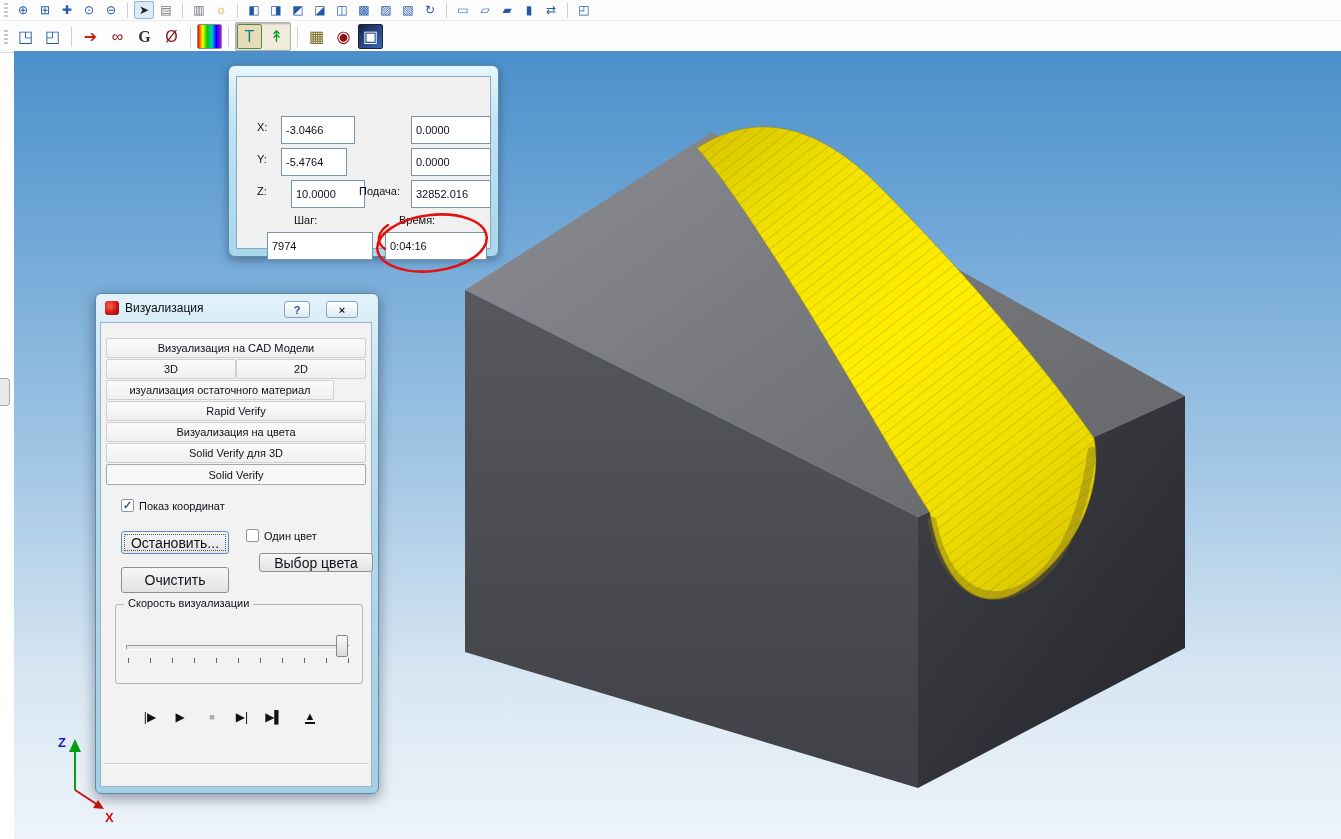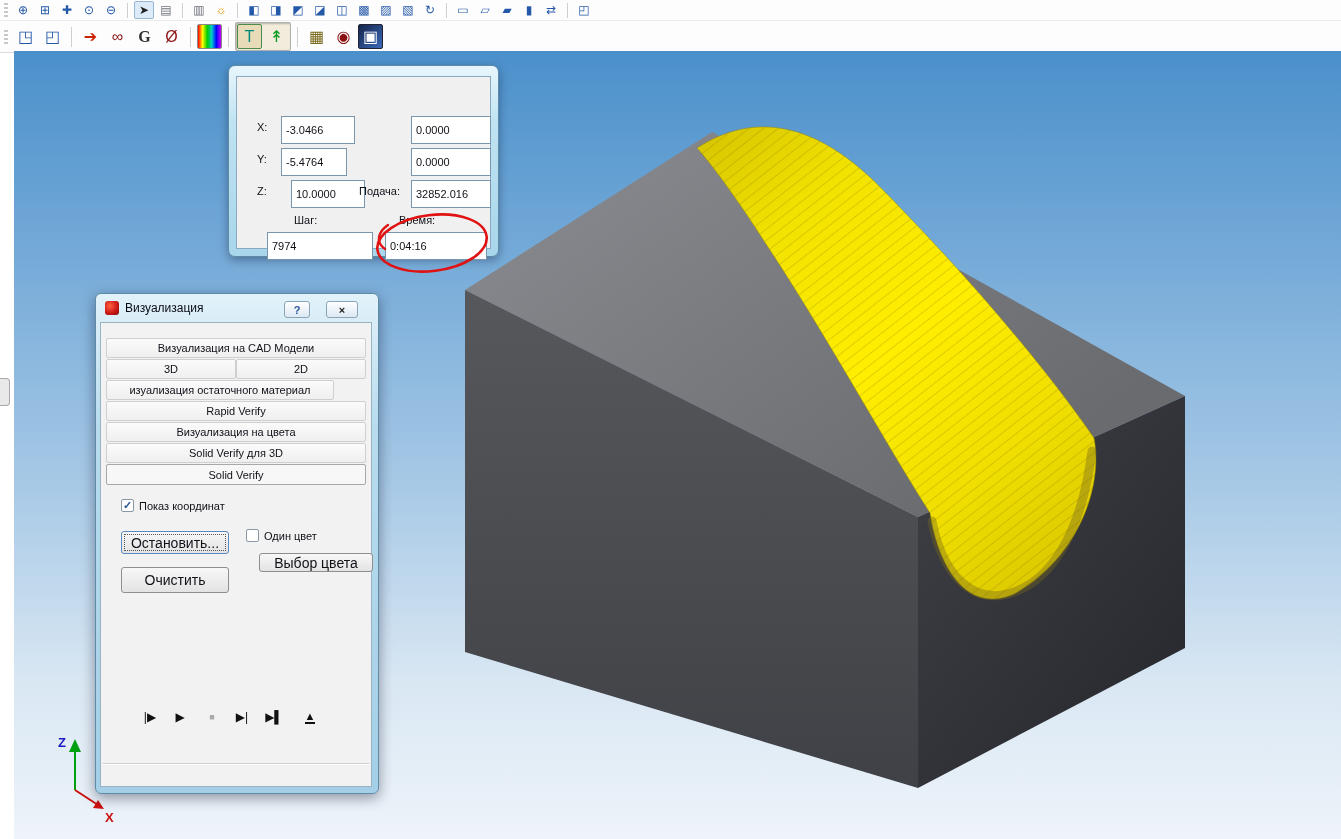--- a/index.html
+++ b/index.html
@@ -252,20 +252,26 @@
 
         <div class="cb" style="left:145px;top:206px">
           <span class="box"></span>
           <span>Один цвет</span>
         </div>
 
         <div class="btn" style="left:158px;top:230px;width:114px;height:19px">Выбор цвета</div>
 
         <div class="btn" style="left:20px;top:244px;width:108px;height:26px">Очистить</div>
 
+        <div class="grp" style="left:14px;top:281px;width:246px;height:78px">
+          <span class="grp-label">Скорость визуализации</span>
+          <div class="track"></div>
+          <div class="thumb"></div>
+          <div class="ticks"></div>
+        </div>
 
         <div class="pb" style="left:36px;top:382px">|▶</div>
         <div class="pb" style="left:66px;top:382px">▶</div>
         <div class="pb disabled" style="left:98px;top:382px">■</div>
         <div class="pb" style="left:128px;top:382px">▶|</div>
         <div class="pb" style="left:160px;top:382px">▶▌</div>
         <div class="pb" style="left:196px;top:382px">
           <span class="ej">▲</span>
         </div>
 

